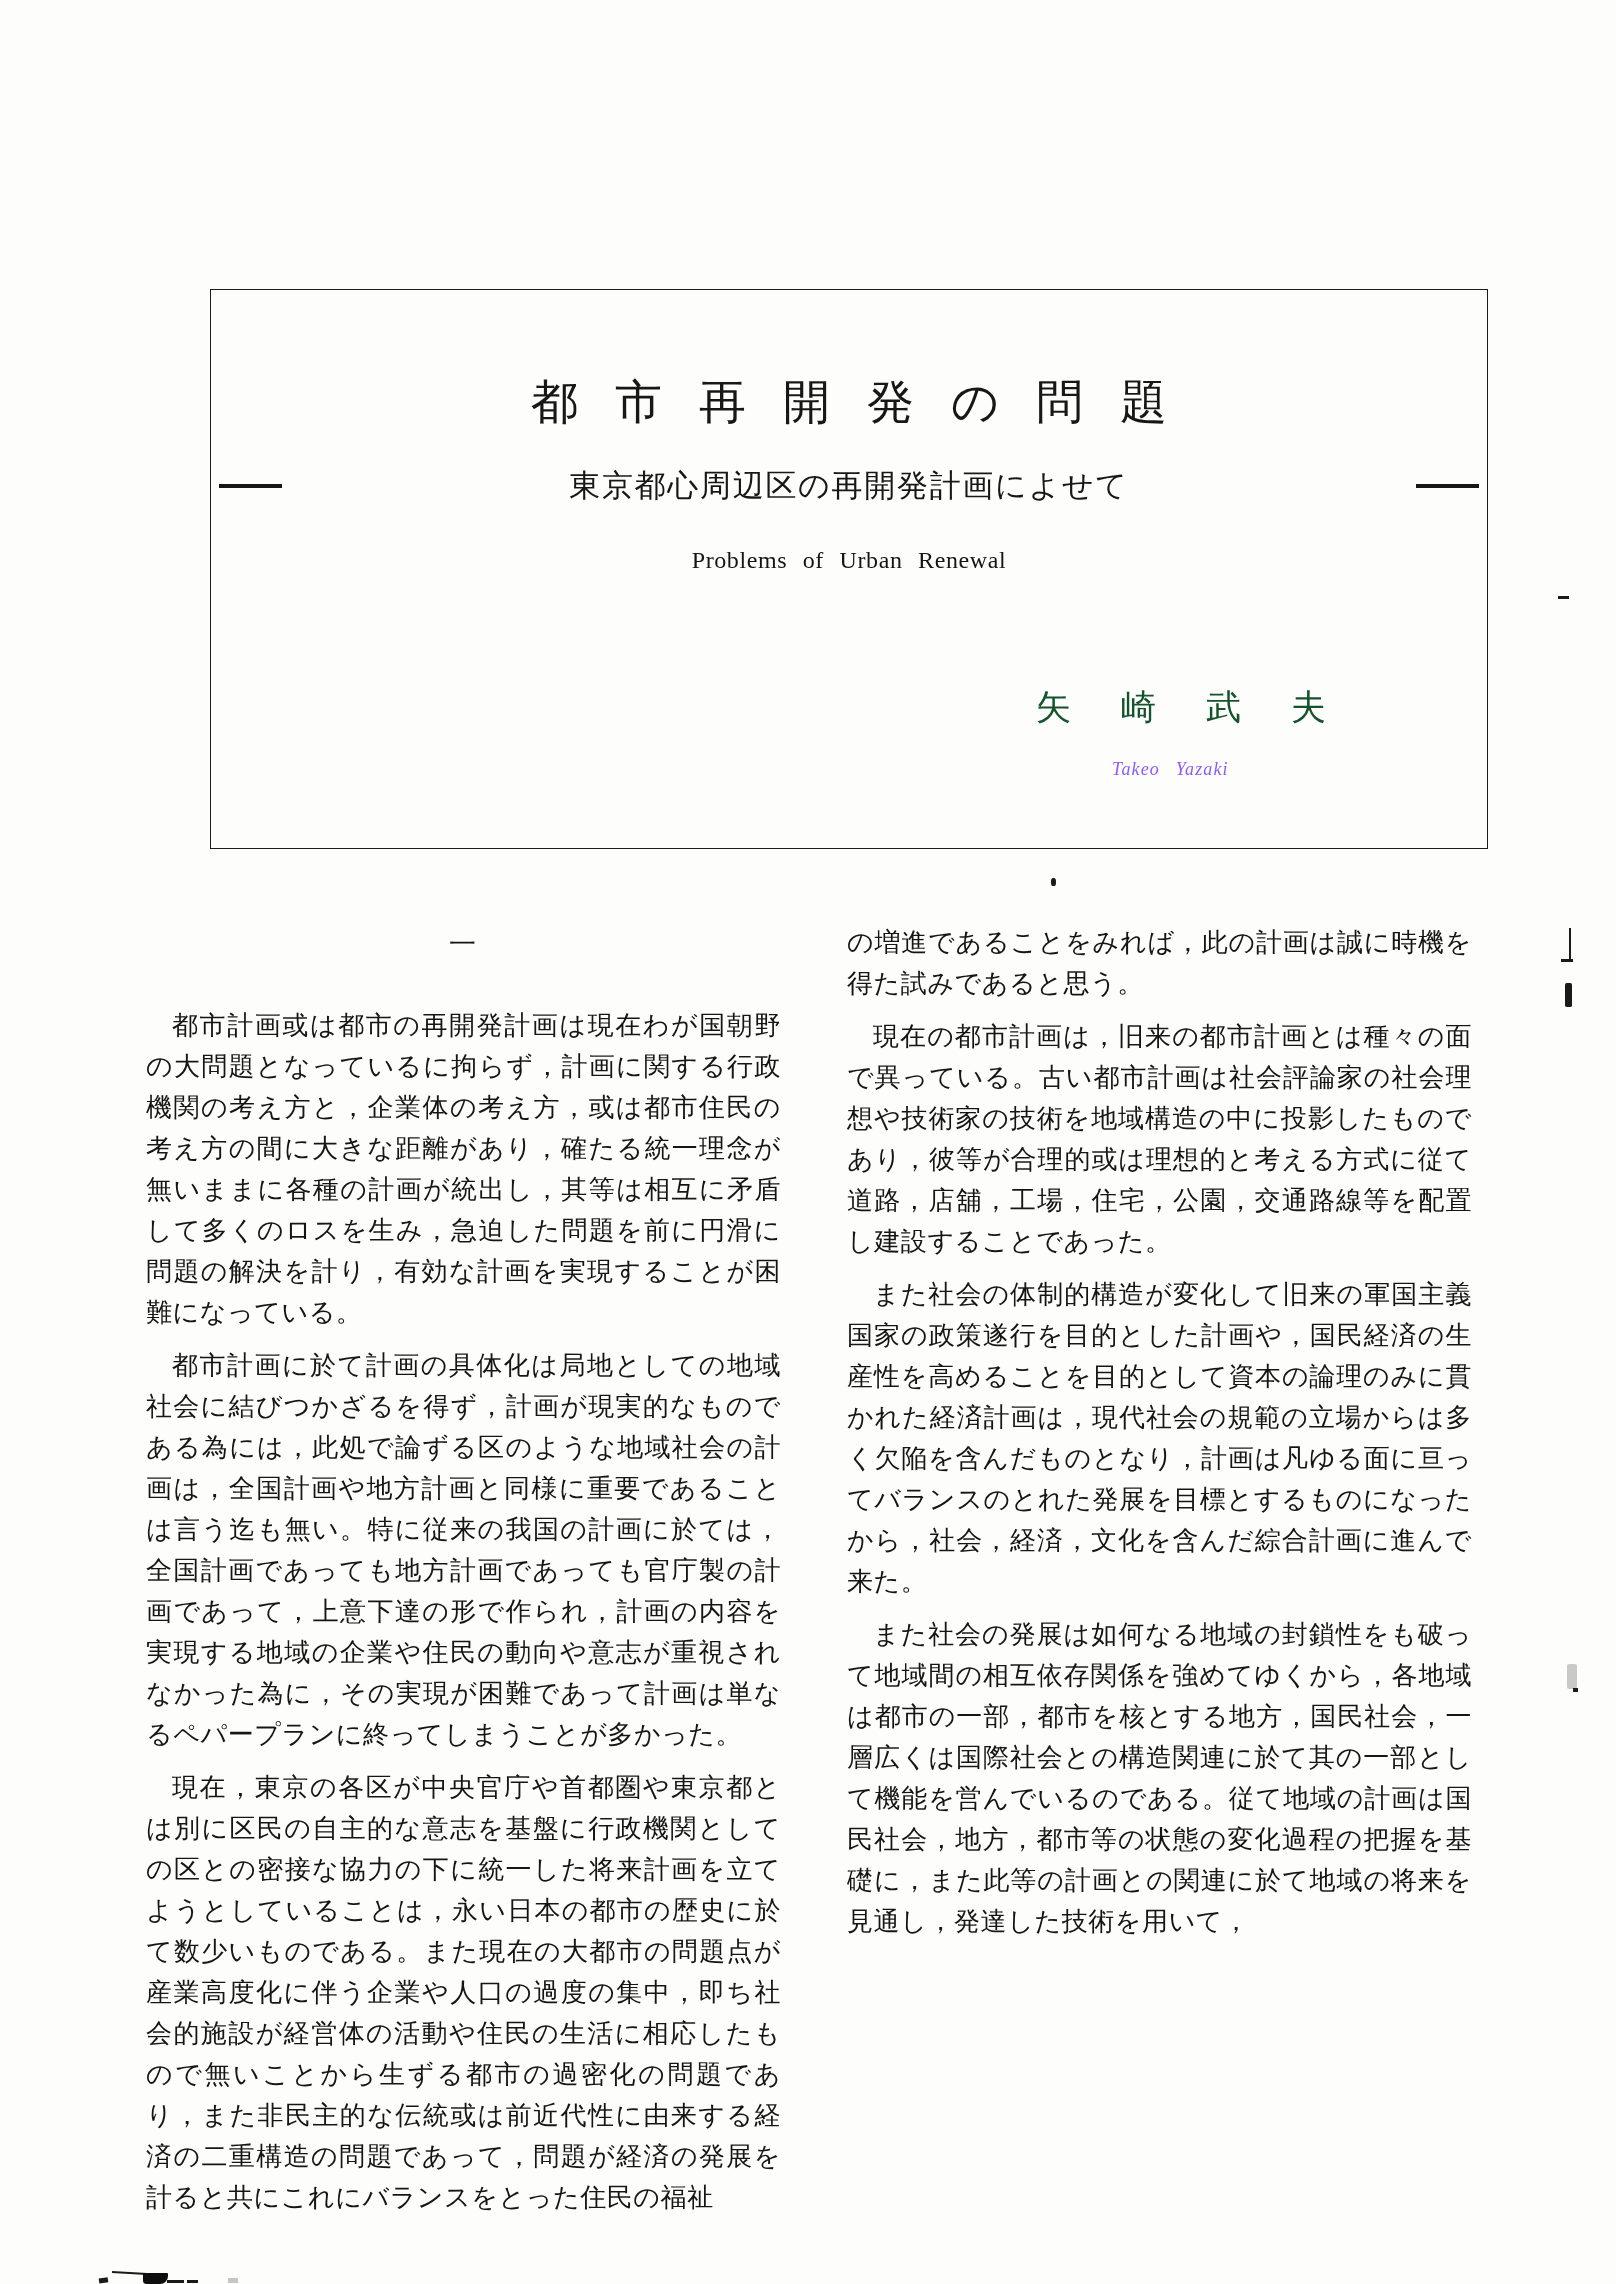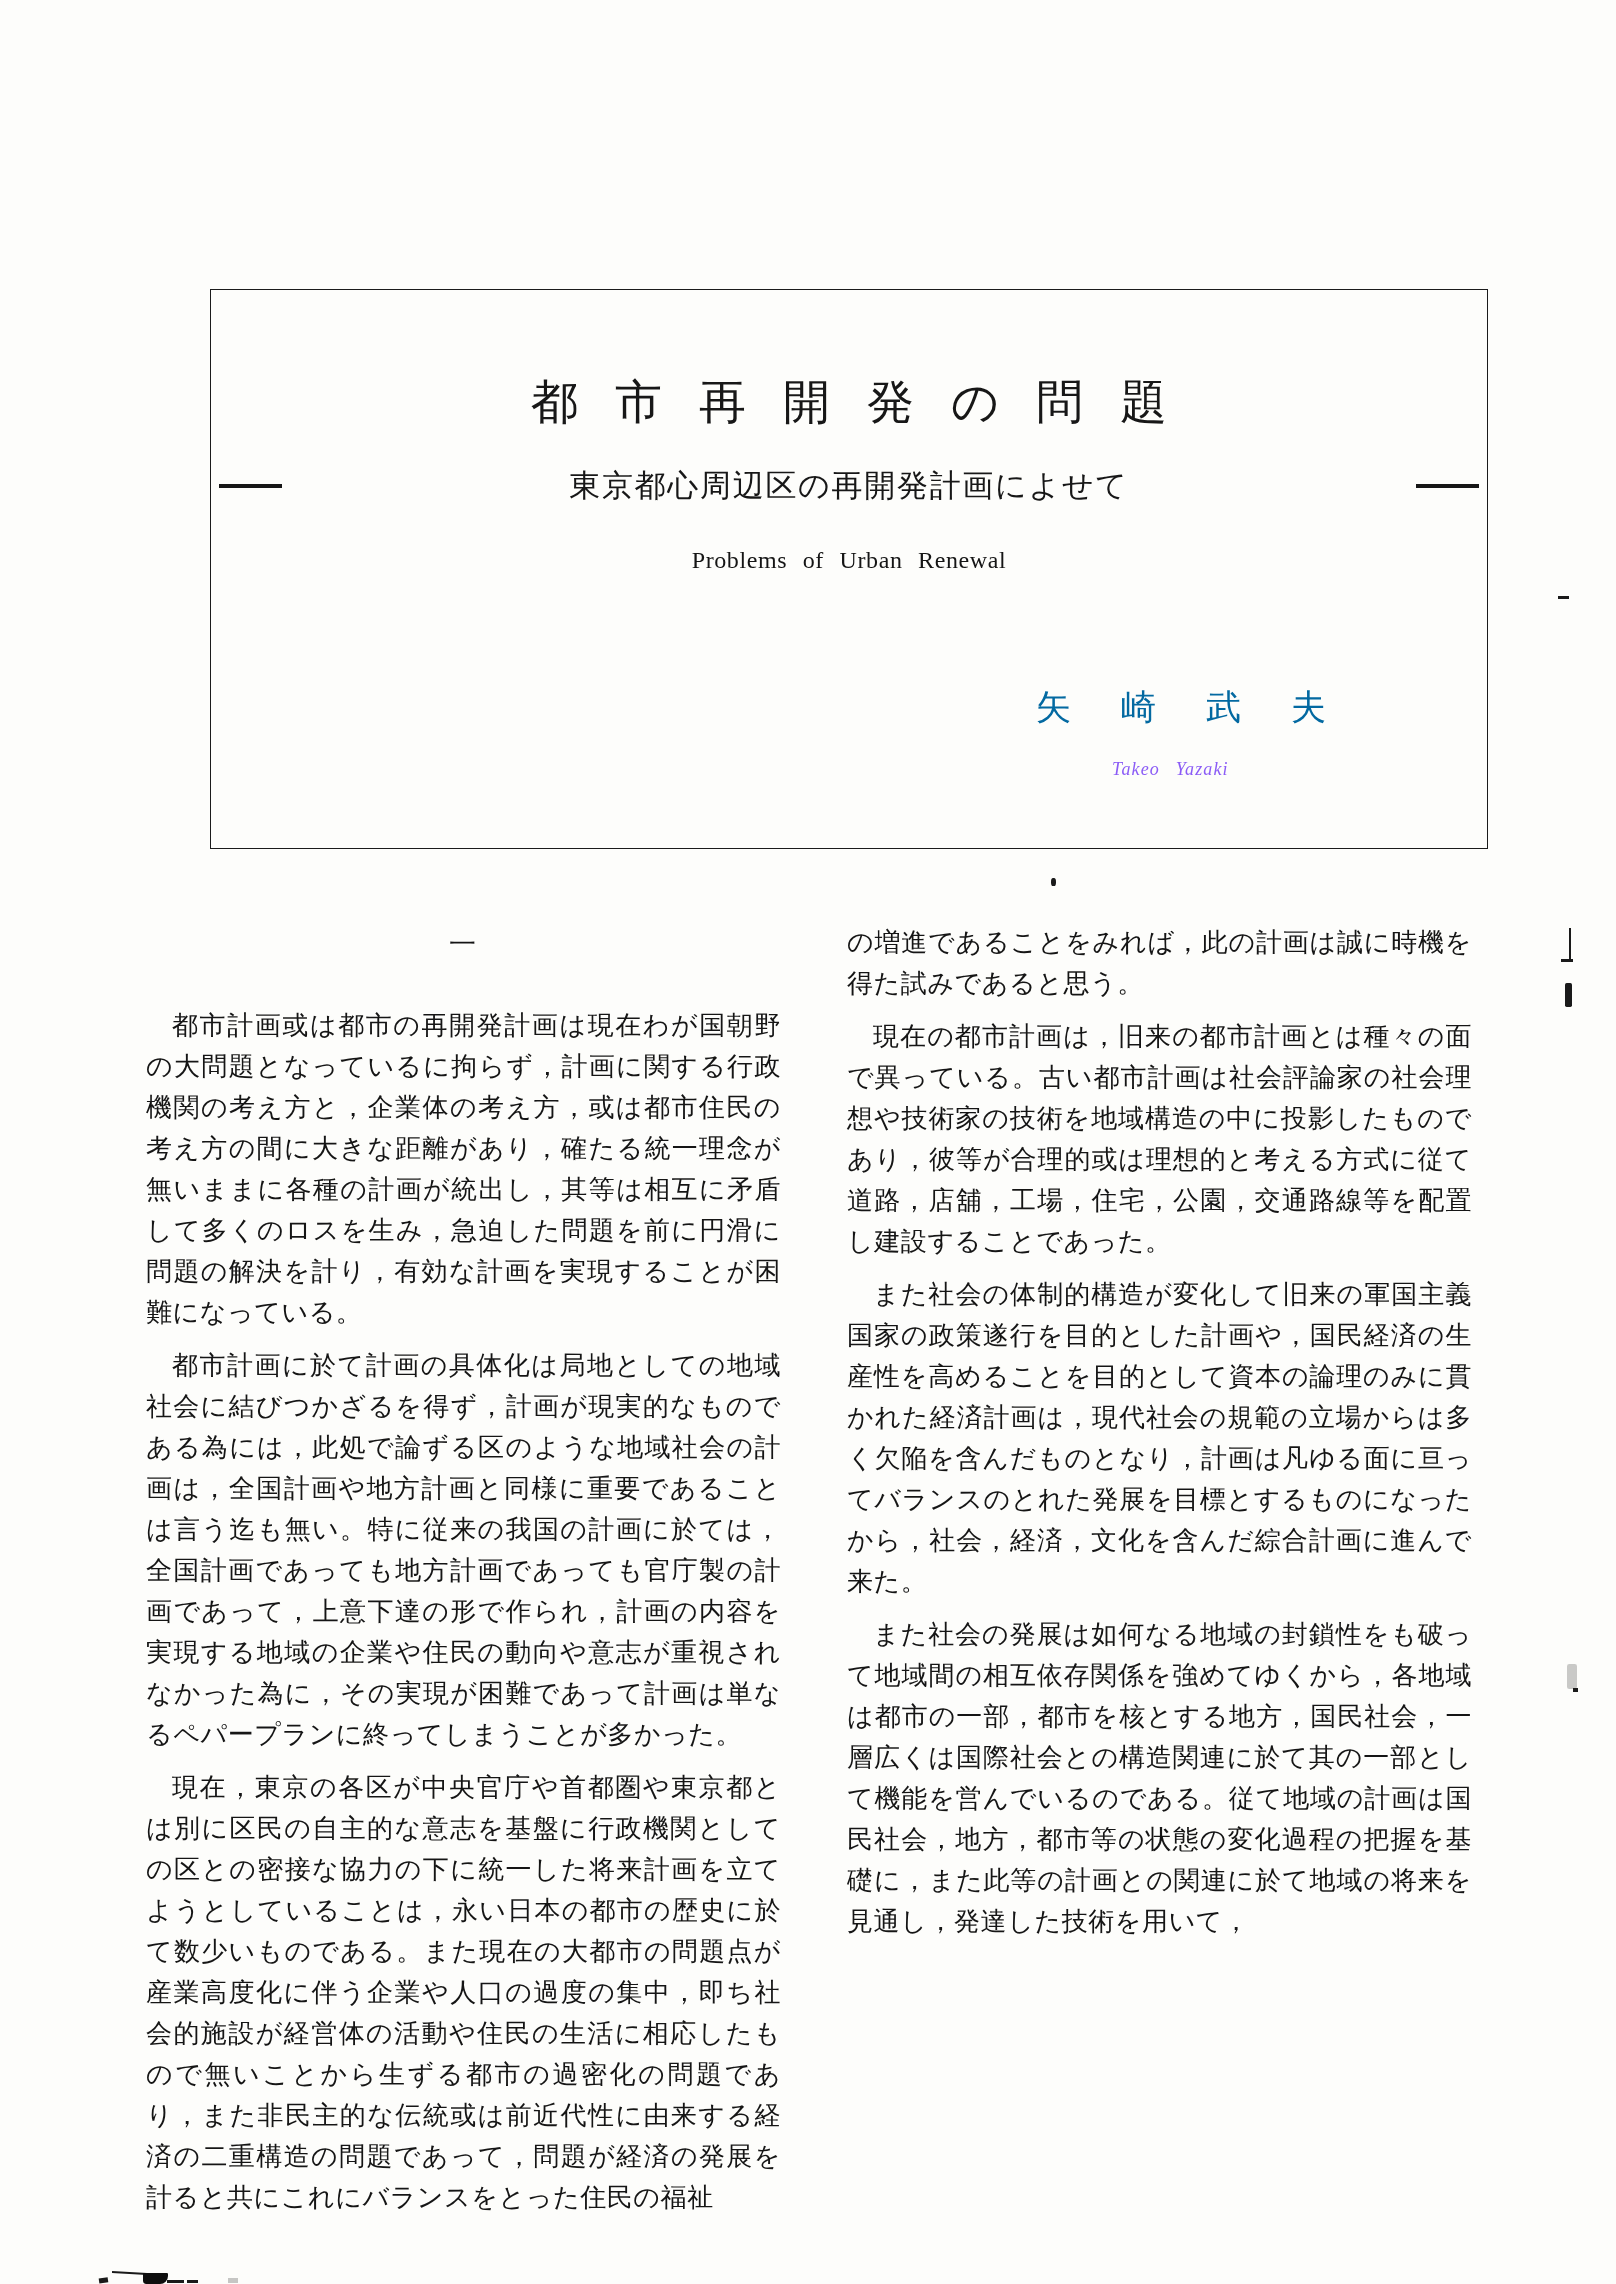--- a/index.html
+++ b/index.html
@@ -44,21 +44,21 @@
     position:absolute;top:255px;left:0;right:0;
     text-align:center;
     font-size:24px;line-height:30.5px;
     letter-spacing:0.6px;word-spacing:9px;
     color:#151515;
   }
   .box-author-ja{
     position:absolute;top:398px;left:825px;
     font-size:35px;line-height:39px;
     letter-spacing:50px;white-space:nowrap;
-    color:#0369a1;
+    color:#14532d;
   }
   .box-author-en{
     position:absolute;top:463px;left:901px;
     font-size:18px;line-height:32px;
     font-style:italic;
     letter-spacing:1.1px;word-spacing:10.2px;
     white-space:nowrap;
     color:#8b5cf6;
   }
 

